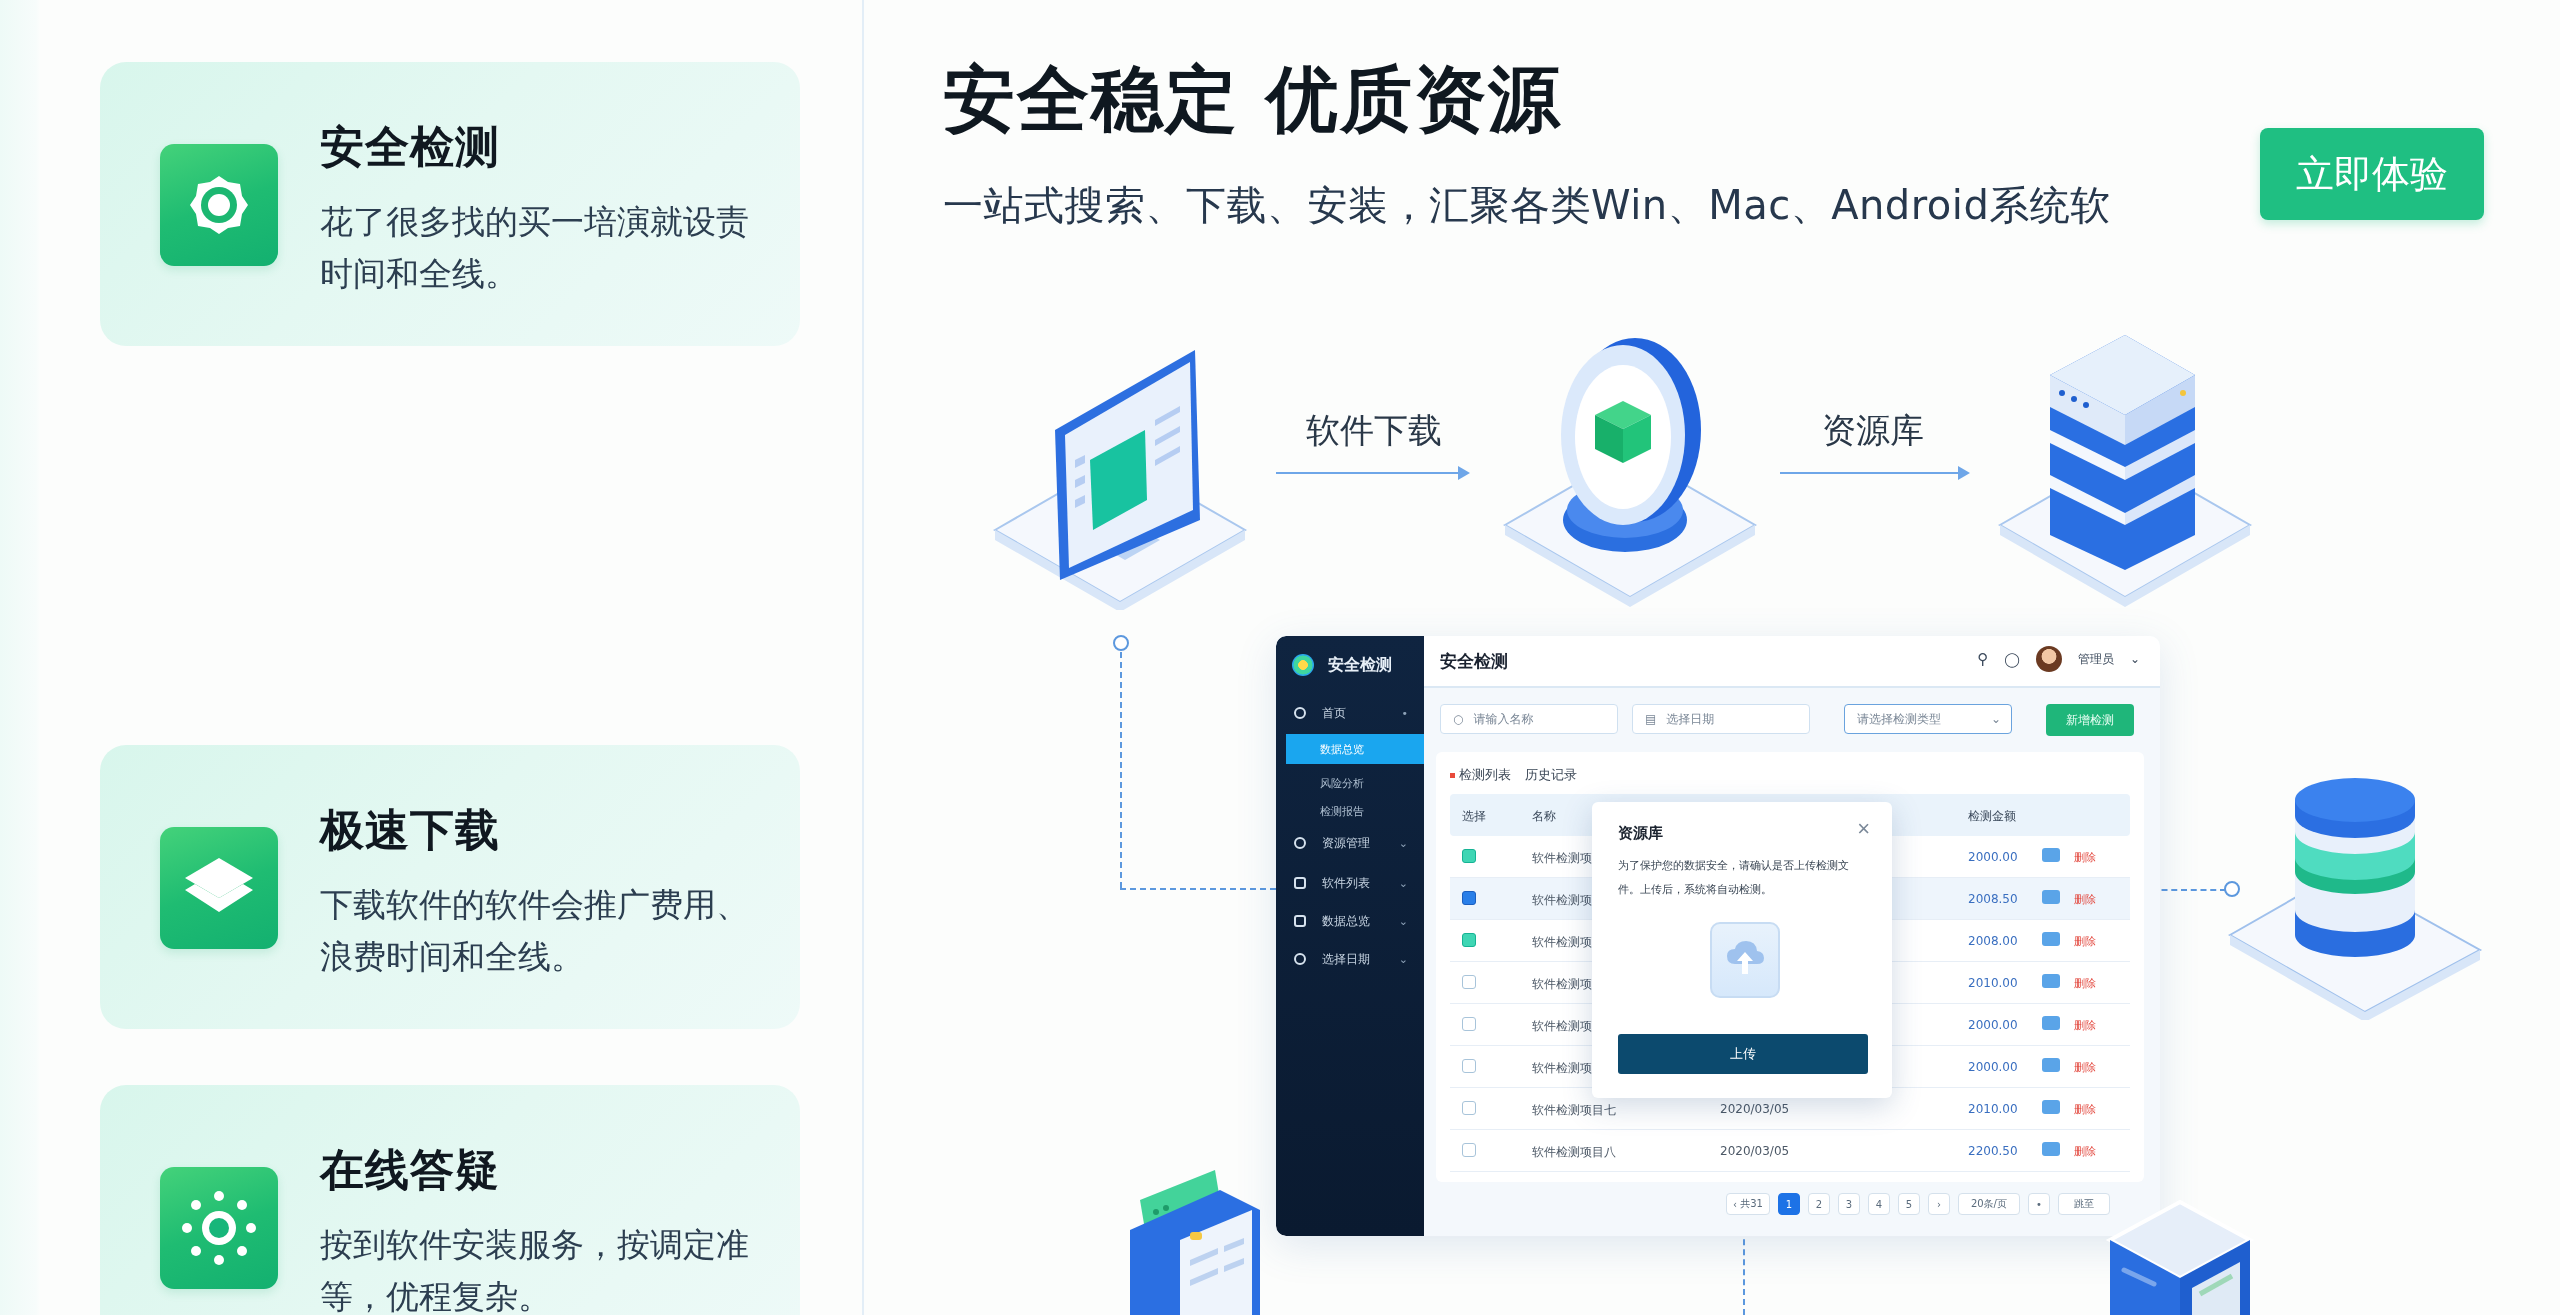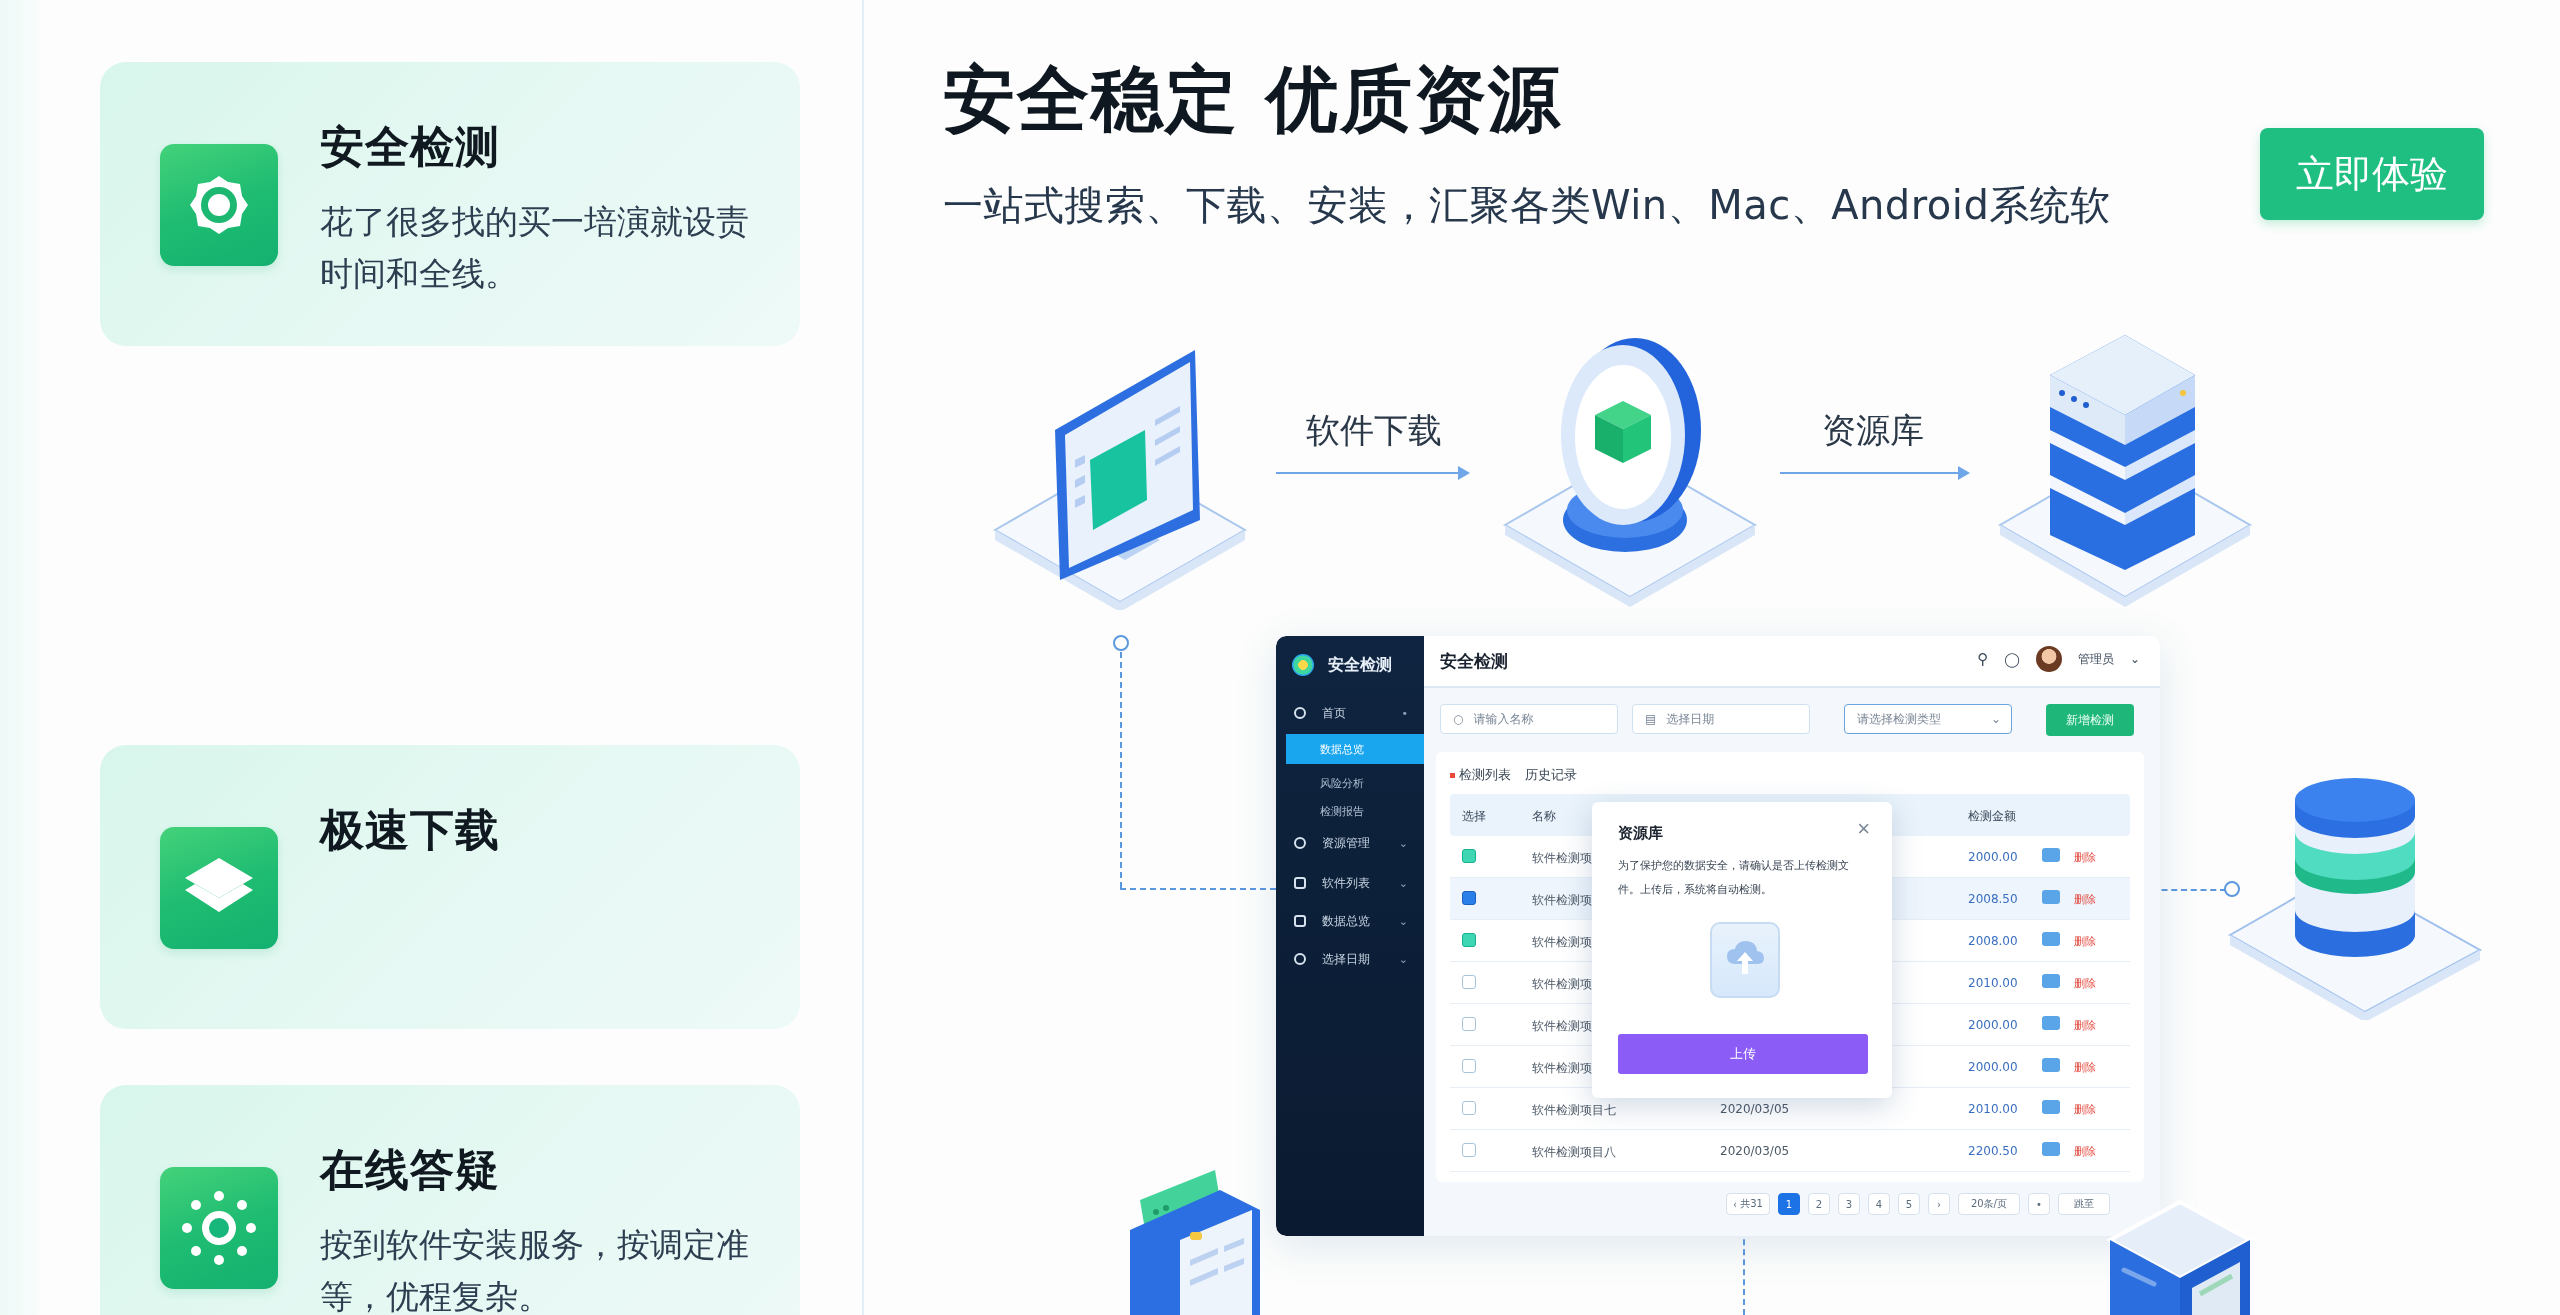--- a/index.html
+++ b/index.html
@@ -60,21 +60,21 @@
   .badge{position:absolute;left:592px;top:12px;width:18px;height:14px;border-radius:3px;background:#5aa4e8}
   .del{left:624px;color:#e2443a;font-size:11px}
   .pager{position:absolute;left:420px;bottom:0;height:40px;display:flex;gap:8px;align-items:center}
   .pg{min-width:22px;height:22px;border:1.5px solid #d5e1ec;border-radius:4px;background:#fff;font-size:10px;color:#5a6b7c;display:flex;align-items:center;justify-content:center;padding:0 6px}
   .pg.on{background:#1d72e6;border-color:#1d72e6;color:#fff}
   .modal{position:absolute;left:1592px;top:802px;width:300px;height:296px;background:#fff;border-radius:6px;box-shadow:0 8px 30px rgba(40,80,130,.22)}
   .modal-title{position:absolute;left:26px;top:22px;font-size:15px;font-weight:bold;color:#1c2430}
   .modal-close{position:absolute;right:22px;top:14px;font-size:22px;color:#7a8898;background:none;border:none}
   .modal-text{position:absolute;left:26px;top:52px;width:250px;font-size:11px;line-height:24px;color:#3a4654}
   .modal-ico{position:absolute;left:118px;top:120px;width:70px;height:76px;border-radius:10px;background:linear-gradient(180deg,#e8f2fc,#d6e8fb);border:2px solid #c7dcf3;display:flex;align-items:center;justify-content:center}
-  .modal-btn{position:absolute;left:26px;top:232px;width:250px;height:40px;border-radius:3px;background:#8b5cf6;color:#fff;font-size:13px;border:none}
+  .modal-btn{position:absolute;left:26px;top:232px;width:250px;height:40px;border-radius:3px;background:#0c4a6e;color:#fff;font-size:13px;border:none}
   .dashline{position:absolute;border-color:#5c98de;border-style:dashed;border-width:0}
   .node{position:absolute;width:16px;height:16px;border-radius:50%;border:2.5px solid #5c98de;background:#fff}
 </style>
 </head>
 <body>
 
 <div class="page">
 
   <div class="left">
     <div class="card" style="top:62px">
@@ -91,20 +91,21 @@
 
 
     <div class="card" style="top:745px">
       <div class="ico">
         <svg width="76" height="64" viewBox="0 0 76 64">
             <path d="M38 2 L72 22 L38 42 L4 22Z" fill="#fff"></path>
             <path d="M4 34 L14 28 L38 42 L62 28 L72 34 L38 56Z" fill="#fff"></path>
           </svg>
       </div>
       <div class="ttl">极速下载</div>
+      <div class="desc">下载软件的软件会推广费用、浪费时间和全线。</div>
     </div>
 
     <div class="card" style="top:1085px">
       <div class="ico">
         <svg width="80" height="80" viewBox="0 0 80 80">
             <circle cx="40" cy="40" r="17" fill="#fff"></circle>
             <circle cx="40" cy="40" r="10" fill="#17b67a"></circle>
           <g fill="#fff">
               <circle cx="40" cy="8" r="5"></circle>
               <circle cx="40" cy="72" r="5"></circle>

